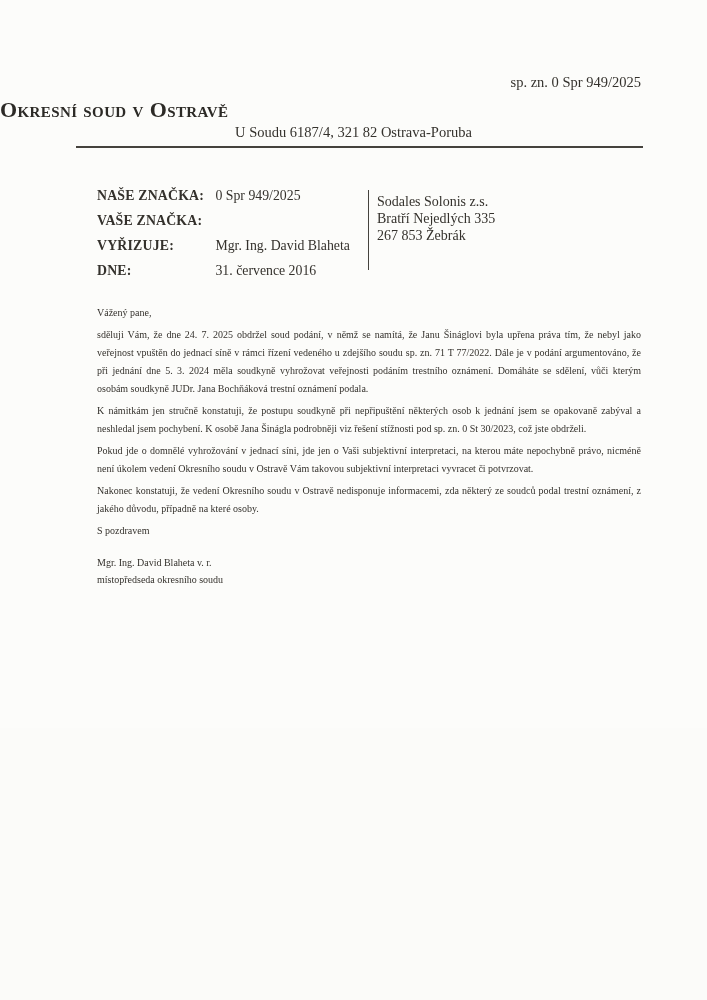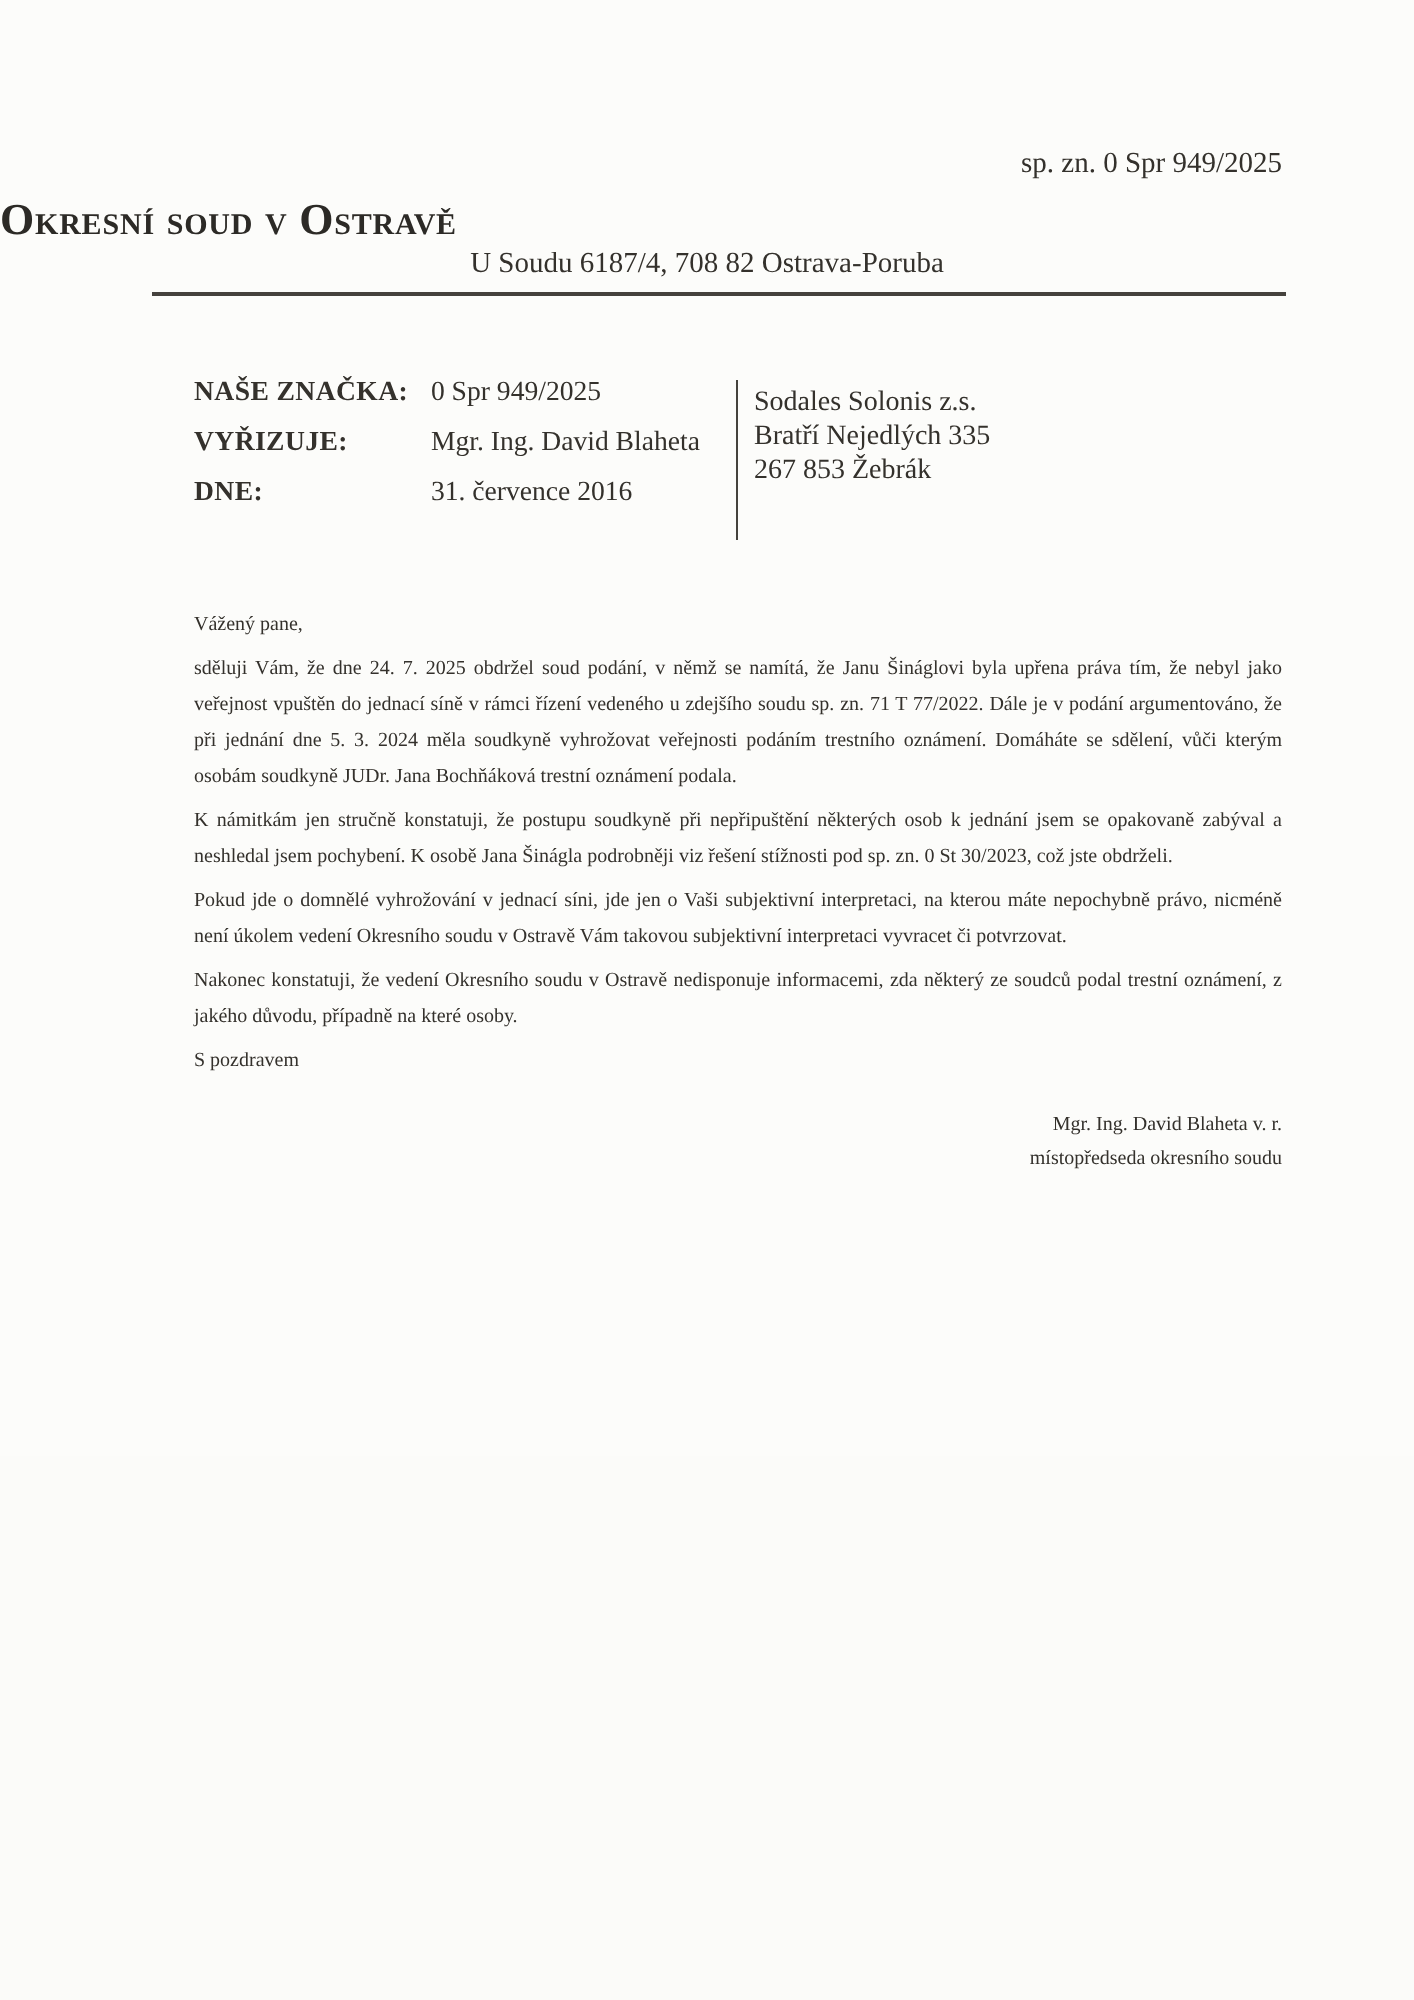--- a/index.html
+++ b/index.html
@@ -103,44 +103,48 @@
   }
   .salutation, .closing {
     text-align: left;
   }
   .closing {
     margin-top: 2px !important;
   }
   .signature {
     margin-top: 14px;
     line-height: 17px;
-    text-align: right;
+    text-align: left;
   }
   .footer-line {
     position: absolute;
     left: 97px;
     top: 886px;
     font-size: 13.8px;
   }
 </style>
 </head>
 <body>
 
 <div class="page">
 
   <div class="spzn">sp. zn. 0 Spr 949/2025</div>
 
   <div class="court-name">Okresní soud v Ostravě</div>
-  <div class="court-address">U Soudu 6187/4, 708 82 Ostrava-Poruba</div>
+  <div class="court-address">U Soudu 6187/4, 321 82 Ostrava-Poruba</div>
   <div class="header-rule"></div>
 
   <div class="ref-block">
     <div class="ref-row">
       <span class="ref-label">NAŠE ZNAČKA:</span>
       <span class="ref-value">0 Spr 949/2025</span>
+    </div>
+    <div class="ref-row">
+      <span class="ref-label">VAŠE ZNAČKA:</span>
+      <span class="ref-value"></span>
     </div>
     <div class="ref-row">
       <span class="ref-label">VYŘIZUJE:</span>
       <span class="ref-value">Mgr. Ing. David Blaheta</span>
     </div>
     <div class="ref-row">
       <span class="ref-label">DNE:</span>
       <span class="ref-value">31. července 2016</span>
     </div>
   </div>

